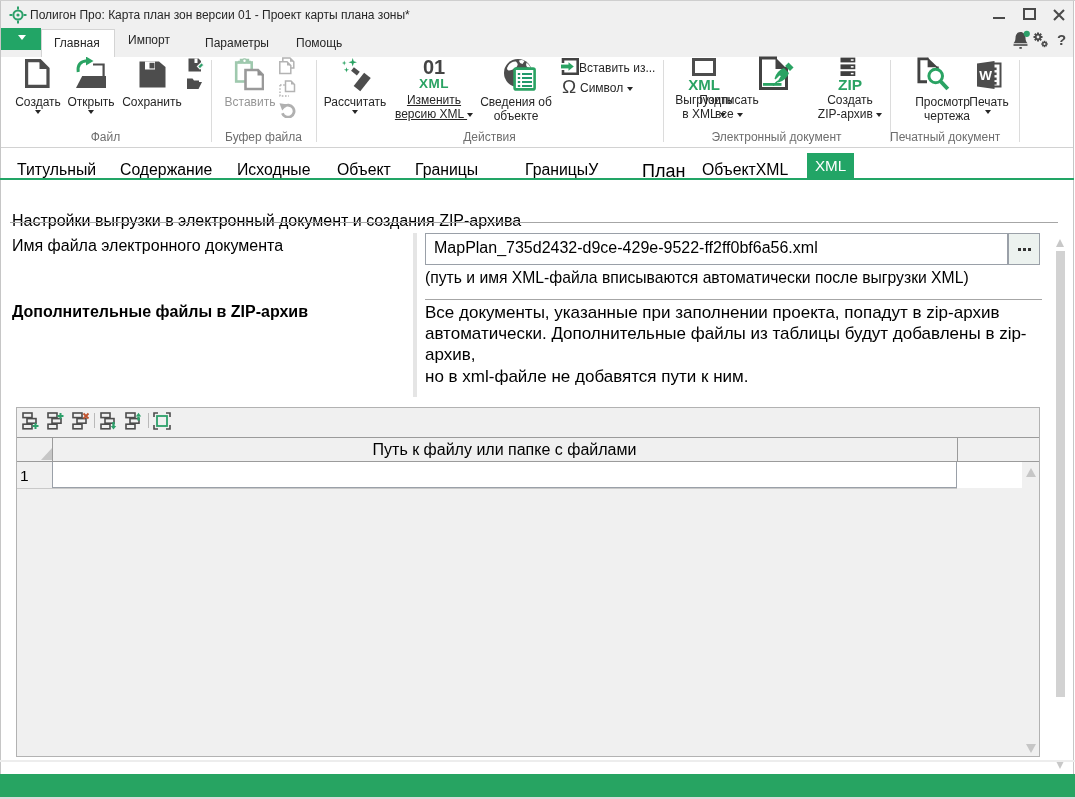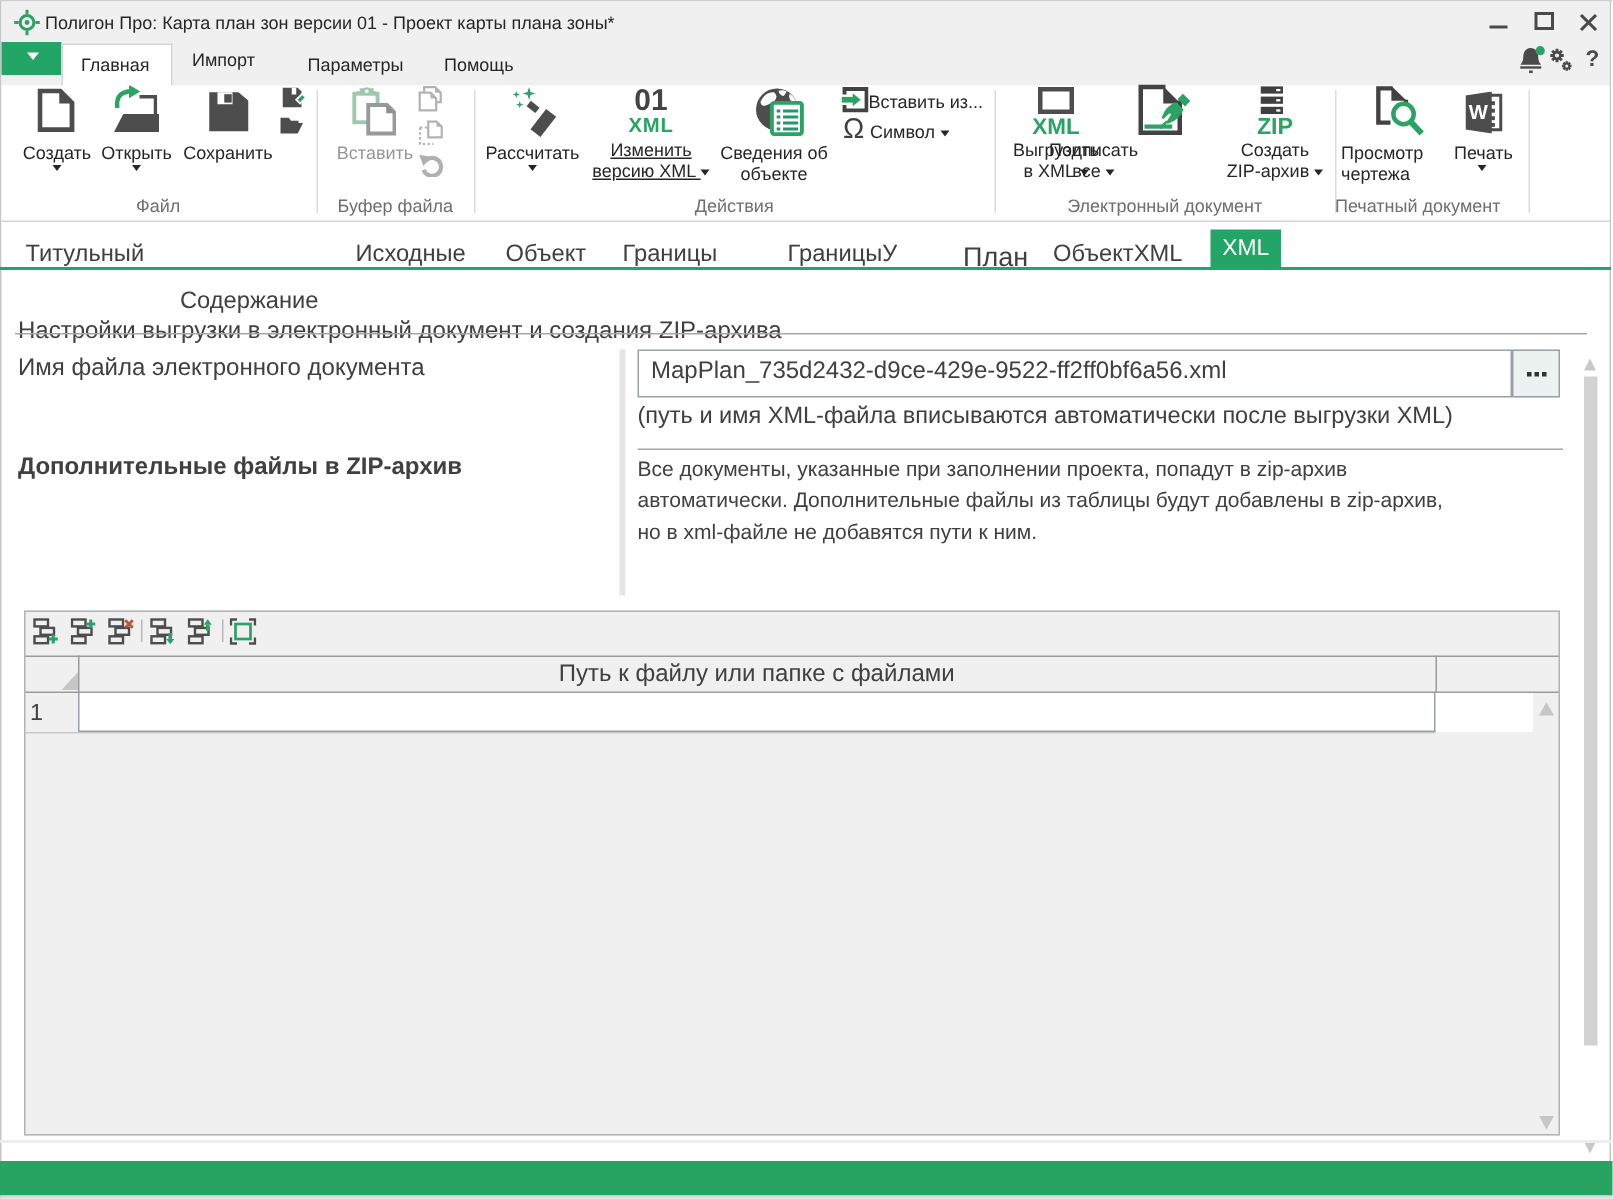--- a/index.html
+++ b/index.html
@@ -1,20 +1,20 @@
 <!DOCTYPE html>
 <html><head><meta charset="utf-8">
 <style>
 html,body{margin:0;padding:0;}
 body{width:1075px;height:799px;position:relative;overflow:hidden;background:#fff;
  font-family:"Liberation Sans",sans-serif;-webkit-font-smoothing:antialiased;}
 .ab{position:absolute;}
 .t12{font-size:12px;color:#262626;}
 .glabel{font-size:12px;color:#6e6e6e;}
-.ctext{font-size:16px;color:#404040;}
+.ctext{font-size:16px;color:#000000;}
 .ddots{display:inline-block;width:0;height:0;border-left:3.5px solid transparent;border-right:3.5px solid transparent;border-top:4px solid #262626;}
 </style></head>
 <body>
 
 <div class="ab" style="left:0;top:0;width:1px;height:799px;background:#c6c6c6;"></div>
 <div class="ab" style="left:1073px;top:0;width:1px;height:799px;background:#c6c6c6;"></div>
 <div class="ab" style="left:0;top:0;width:1075px;height:1px;background:#cfcfcf;"></div>
 
 <div class="ab" id="titlebar" style="left:1px;top:1px;width:1072px;height:56px;background:#f0f0f0;"></div>
 
@@ -204,39 +204,39 @@
 <div class="ab" style="left:812px;top:76px;width:76px;text-align:center;font-size:15.5px;font-weight:bold;color:#2aa363;">ZIP</div>
 <div class="ab t12" style="left:812px;top:93px;width:76px;text-align:center;">Создать<br>ZIP-архив <span class="ddots" style="margin-bottom:1px;"></span></div>
 
 <svg class="ab" style="left:916px;top:56px;" width="36" height="36" viewBox="0 0 36 36">
  <path d="M12.5 2.9 H2.9 V26 M2.9 22 V25.7 H11" fill="none" stroke="#424242" stroke-width="2.9"></path>
  <path d="M21.3 10.5 V13.5" stroke="#424242" stroke-width="2.9"></path>
  <polygon points="11.6,1.4 21.8,11.2 11.6,11.2" fill="#424242"></polygon>
  <circle cx="19.7" cy="20" r="6.8" fill="none" stroke="#2aa363" stroke-width="3"></circle>
  <path d="M24.8 25.5 L31.8 33" stroke="#2aa363" stroke-width="4"></path>
 </svg>
-<div class="ab t12" style="left:894px;top:95px;width:76px;text-align:left;">Просмотр<br>чертежа</div>
+<div class="ab t12" style="left:894px;top:95px;width:76px;text-align:right;">Просмотр<br>чертежа</div>
 <svg class="ab" style="left:977px;top:61px;" width="25" height="28" viewBox="0 0 25 28">
  <rect x="15" y="2.5" width="8.5" height="23" fill="#fff" stroke="#4d4d4d" stroke-width="2"></rect>
  <g fill="#4d4d4d">
   <rect x="16" y="6.5" width="3.6" height="2.6"></rect>
   <rect x="16" y="11.5" width="3.6" height="2.6"></rect>
   <rect x="16" y="16.5" width="3.6" height="2.6"></rect>
   <rect x="16" y="21" width="3.6" height="2.6"></rect>
  </g>
  <polygon points="0,2.6 17.5,0 17.5,28 0,25.4" fill="#4d4d4d"></polygon>
  <text x="8.6" y="18.5" text-anchor="middle" font-size="13.5" font-weight="bold" fill="#fff" font-family="Liberation Sans">W</text>
 </svg>
 <div class="ab t12" style="left:951px;top:95px;width:76px;text-align:center;">Печать</div>
 <div class="ab ddots" style="left:985px;top:110px;"></div>
 
 <div class="ab" style="left:1px;top:148px;width:1072px;height:30px;background:#fff;"></div>
 <div class="ab" style="left:0px;top:178px;width:1074px;height:2px;background:#22a566;"></div>
 <div class="ab ctext" style="left:17px;top:161px;font-size:15.8px;">Титульный</div>
-<div class="ab ctext" style="left:120px;top:161px;font-size:15.8px;margin-top:31px;">Содержание</div>
+<div class="ab ctext" style="left:120px;top:161px;font-size:15.8px;">Содержание</div>
 <div class="ab ctext" style="left:237px;top:161px;font-size:15.8px;">Исходные</div>
 <div class="ab ctext" style="left:337px;top:161px;font-size:15.8px;">Объект</div>
 <div class="ab ctext" style="left:415px;top:161px;font-size:15.8px;">Границы</div>
 <div class="ab ctext" style="left:525px;top:161px;font-size:15.8px;">ГраницыУ</div>
 <div class="ab ctext" style="left:642px;top:161px;font-size:18px;">План</div>
 <div class="ab ctext" style="left:702px;top:161px;font-size:15.8px;">ОбъектXML</div>
 <div class="ab" style="left:807px;top:153px;width:47px;height:25px;background:#22a566;color:#fff;font-size:15.2px;text-align:center;line-height:25px;">XML</div>
 
 <div class="ab ctext" style="left:12px;top:184px;margin-top:28px;">Настройки выгрузки в электронный документ и создания ZIP-архива</div>
 <div class="ab" style="left:10px;top:222px;width:1048px;height:1px;background:#a6a6a6;"></div>
@@ -246,21 +246,21 @@
 <div class="ab ctext" style="left:434px;top:239px;">MapPlan_735d2432-d9ce-429e-9522-ff2ff0bf6a56.xml</div>
 <div class="ab" style="left:1008px;top:233px;width:32px;height:32px;border:1px solid #9aa0a8;box-sizing:border-box;background:#ecf2ef;"></div>
 <div class="ab" style="left:1018px;top:248px;width:3px;height:3px;background:#333;"></div>
 <div class="ab" style="left:1023px;top:248px;width:3px;height:3px;background:#333;"></div>
 <div class="ab" style="left:1028px;top:248px;width:3px;height:3px;background:#333;"></div>
 
 <div class="ab ctext" style="left:425px;top:269px;font-size:15.7px;">(путь и имя XML-файла вписываются автоматически после выгрузки XML)</div>
 <div class="ab" style="left:425px;top:299px;width:617px;height:1px;background:#a6a6a6;"></div>
 
 <div class="ab ctext" style="left:12px;top:303px;font-weight:bold;">Дополнительные файлы в ZIP-архив</div>
-<div class="ab ctext" style="left:425px;top:302px;line-height:21.2px;font-size:14px;">Все документы, указанные при заполнении проекта, попадут в zip-архив<br>автоматически. Дополнительные файлы из таблицы будут добавлены в zip-архив,<br>но в xml-файле не добавятся пути к ним.</div>
+<div class="ab ctext" style="left:425px;top:302px;line-height:21.2px;font-size:17px;">Все документы, указанные при заполнении проекта, попадут в zip-архив<br>автоматически. Дополнительные файлы из таблицы будут добавлены в zip-архив,<br>но в xml-файле не добавятся пути к ним.</div>
 <div class="ab" style="left:413px;top:233px;width:4px;height:164px;background:#e5e5e5;"></div>
 
 <div class="ab" style="left:16px;top:407px;width:1024px;height:350px;background:#f0f0f0;border:1px solid #b2b2b2;box-sizing:border-box;"></div>
 
 <svg class="ab" style="left:22px;top:412px;" width="18" height="18" viewBox="0 0 18 18">
  <g fill="none" stroke="#4d4d4d" stroke-width="1.6">
   <rect x="1" y="1" width="9" height="4.6"></rect>
       <rect x="5" y="6.6" width="9" height="4.6"></rect>
       <rect x="1" y="12.2" width="9" height="4.6"></rect>
  </g>

